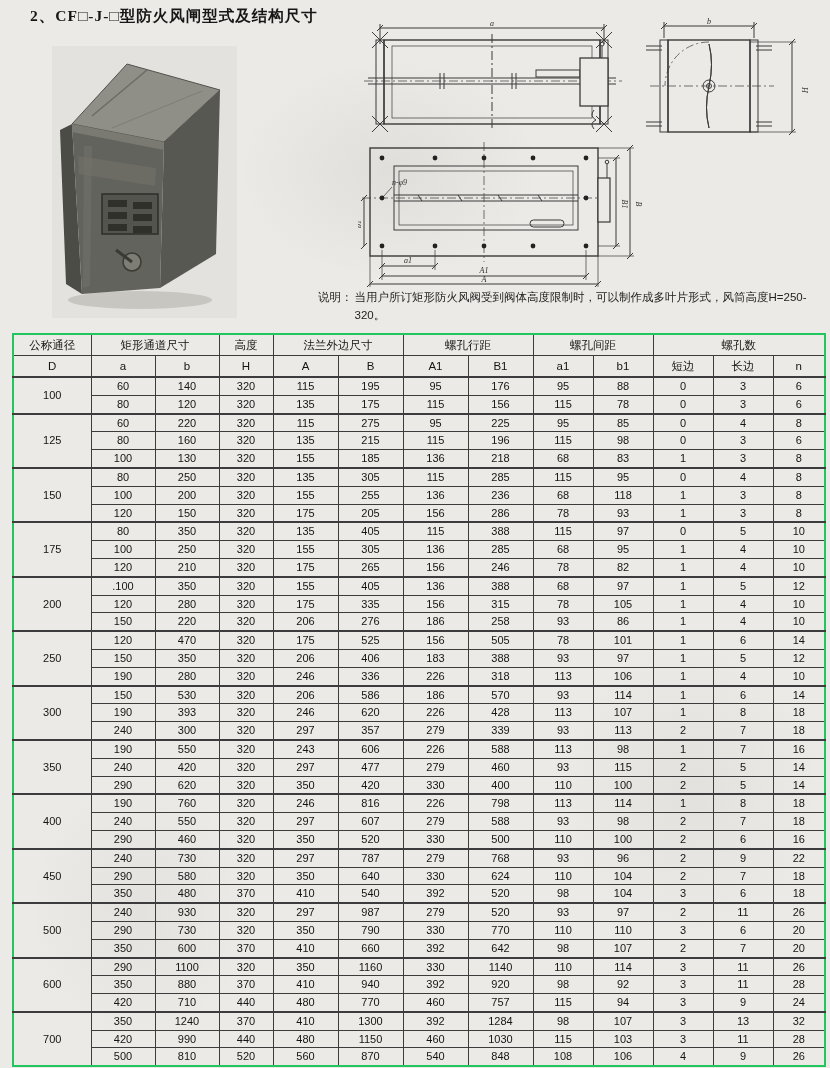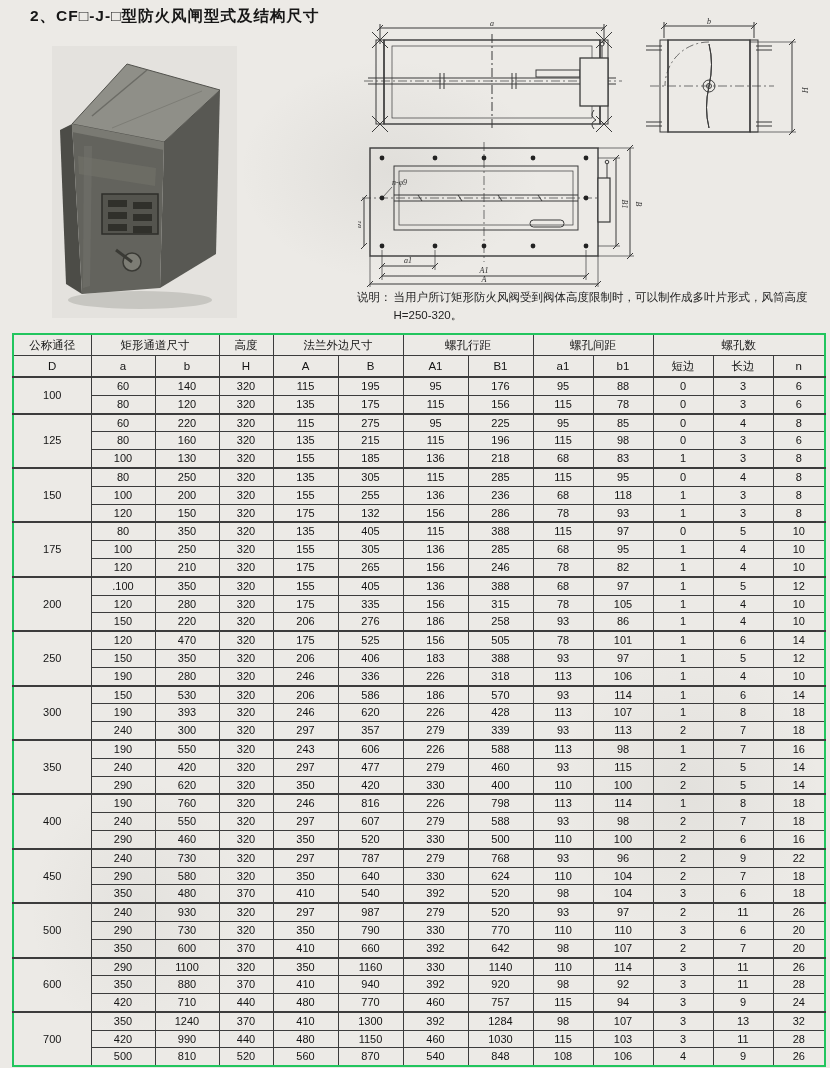--- a/index.html
+++ b/index.html
@@ -3,32 +3,32 @@
 <meta charset="utf-8">
 <style>
   html,body{margin:0;padding:0;}
   body{width:830px;height:1068px;position:relative;background:#eceae6;
        font-family:"Liberation Sans","DejaVu Sans",sans-serif;overflow:hidden;}
   .noise1,.noise2,.noise3{position:absolute;border-radius:50%;pointer-events:none;}
   .noise1{left:240px;top:60px;width:300px;height:220px;background:radial-gradient(closest-side,rgba(120,120,115,.10),rgba(0,0,0,0));}
   .noise2{left:560px;top:640px;width:260px;height:300px;background:radial-gradient(closest-side,rgba(120,120,115,.08),rgba(0,0,0,0));}
   .noise3{left:30px;top:780px;width:220px;height:260px;background:radial-gradient(closest-side,rgba(120,120,115,.07),rgba(0,0,0,0));}
 
-  .title{position:absolute;left:30px;top:6px;font-size:15.5px;font-weight:bold;color:#161616;letter-spacing:1px;}
+  .title{position:absolute;left:30px;top:6px;font-size:15.5px;font-weight:bold;color:#161616;letter-spacing:1px;font-family:Liberation Serif, serif;}
 
   .photo{position:absolute;left:52px;top:46px;width:185px;height:272px;}
   .dwg1{position:absolute;left:364px;top:18px;width:264px;height:124px;}
   .dwg2{position:absolute;left:634px;top:16px;width:192px;height:130px;}
   .dwg3{position:absolute;left:358px;top:140px;width:292px;height:148px;}
   svg{display:block;}
   .dim{font-size:8px;fill:#2c2c2c;font-style:italic;font-family:"Liberation Serif","DejaVu Serif",serif;}
 
   .note{position:absolute;left:318px;top:289px;width:512px;display:flex;
         font-size:11.5px;color:#222;line-height:1.55;}
-  .note .lbl{white-space:nowrap;margin-right:2px;margin-left:39px;}
+  .note .lbl{white-space:nowrap;margin-right:2px;}
 
   table.spec{position:absolute;left:12px;top:333px;width:812px;border-collapse:collapse;
              table-layout:fixed;font-size:11px;color:#141414;border:2px solid #22c55e;}
   .spec th,.spec td{border:1px solid #3c3c3c;text-align:center;padding:0;
              height:16.8px;line-height:16.8px;font-weight:normal;overflow:hidden;white-space:nowrap;}
   .spec thead th{height:20px;line-height:20px;font-size:11.5px;}
   .spec thead tr:last-child th{border-bottom:2px solid #3c3c3c;}
   .spec tr.grp-first td{border-top:2px solid #3c3c3c;}
 </style>
 </head>
@@ -349,21 +349,21 @@
         <td>118</td>
         <td>1</td>
         <td>3</td>
         <td>8</td>
       </tr>
       <tr>
         <td>120</td>
         <td>150</td>
         <td>320</td>
         <td>175</td>
-        <td>132</td>
+        <td>205</td>
         <td>156</td>
         <td>286</td>
         <td>78</td>
         <td>93</td>
         <td>1</td>
         <td>3</td>
         <td>8</td>
       </tr>
       <tr class="grp-first">
         <td rowspan="3">175</td>

